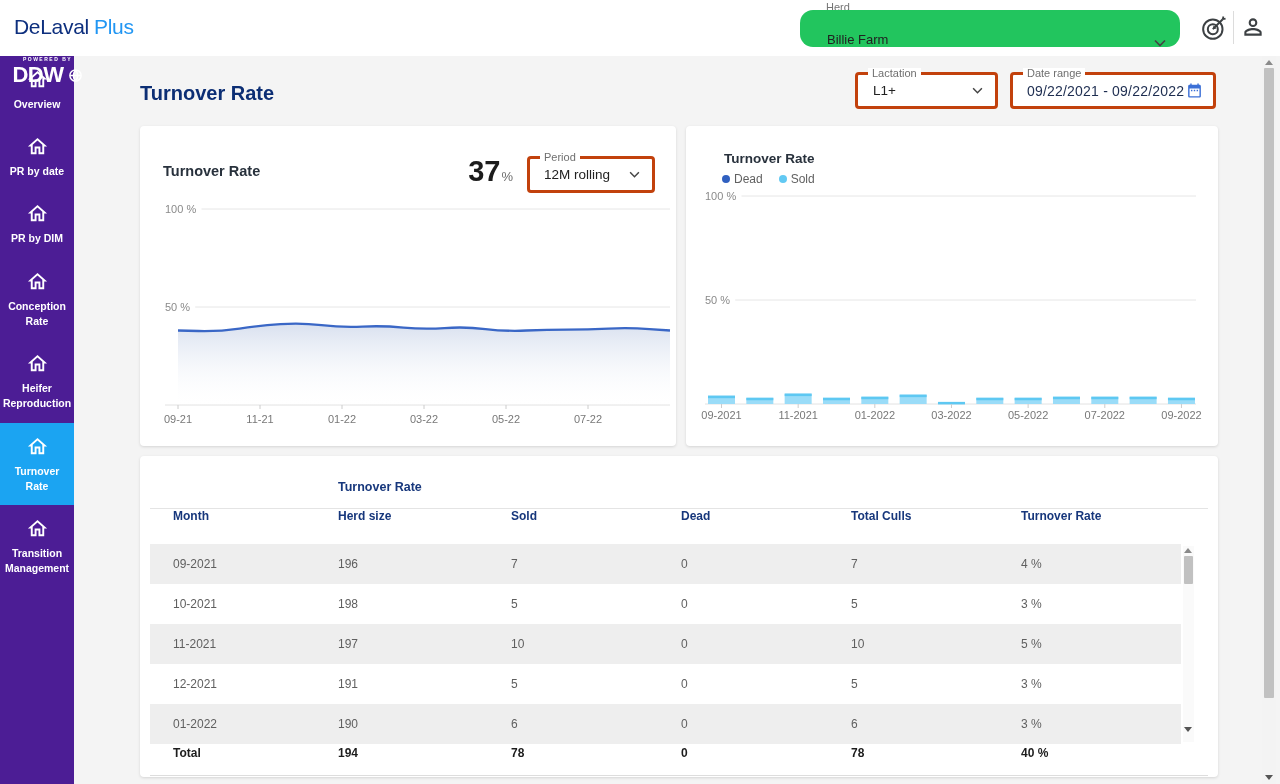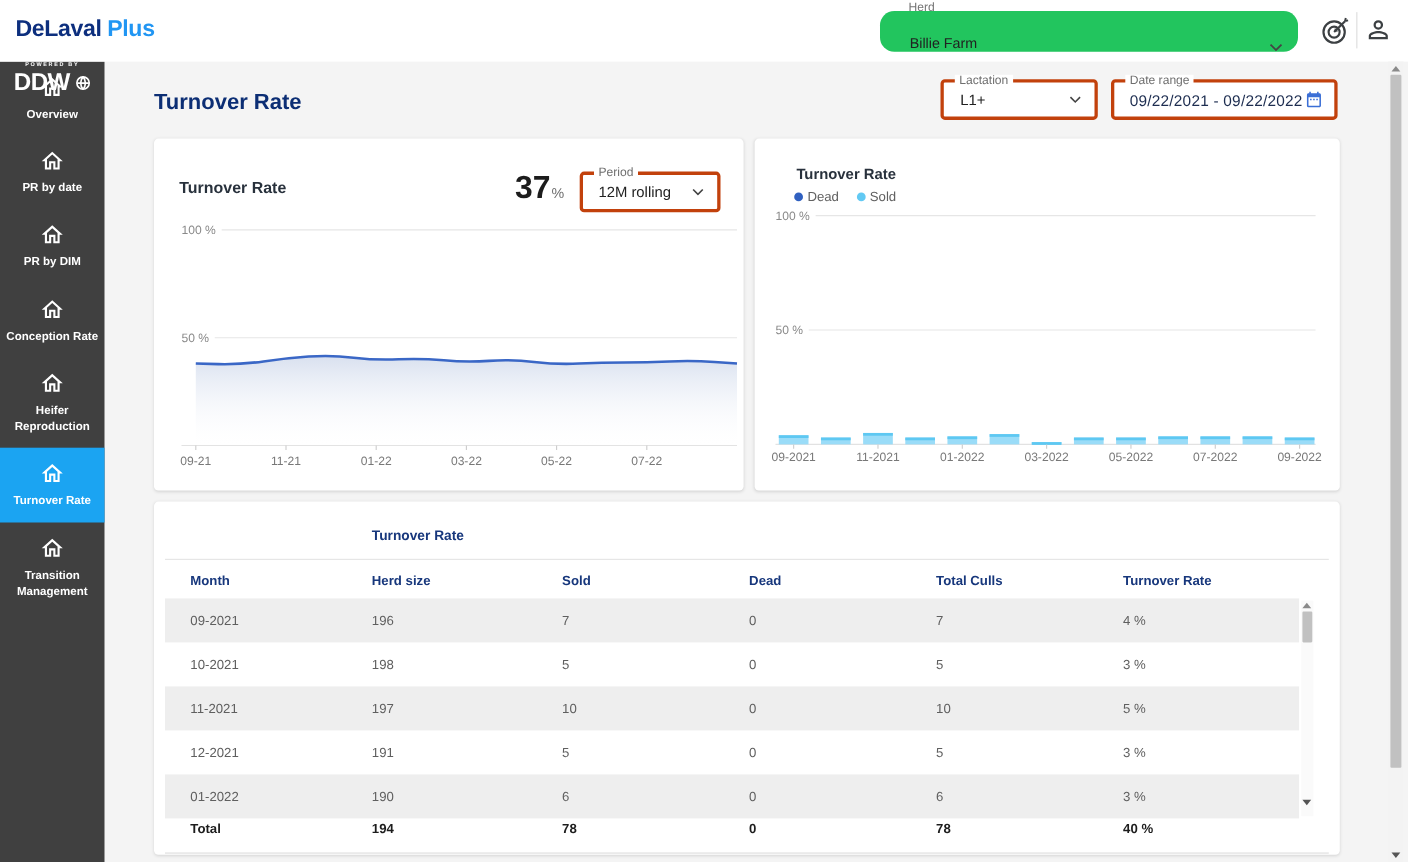--- a/index.html
+++ b/index.html
@@ -1,30 +1,30 @@
 <!DOCTYPE html>
 <html><head>
 <meta charset="utf-8">
 <style>
   * { margin:0; padding:0; box-sizing:border-box; }
   html,body { width:1280px; height:784px; overflow:hidden; font-family:"Liberation Sans", sans-serif; background:#f4f4f4; }
 
   
   .topbar { position:absolute; left:0; top:0; width:1280px; height:56px; background:#ffffff; z-index:5; }
-  .logo { position:absolute; left:14px; top:15px; font-size:21px; font-weight:bold; letter-spacing:-0.3px; cursor:pointer; }
+  .logo { position:absolute; left:14px; top:15px; font-size:21px; font-weight:normal; letter-spacing:-0.3px; cursor:pointer; }
   .logo-main { color:#0d2f7e; }
   .logo-accent { color:#2196f3; margin-left:5px; }
   .herd-label { position:absolute; left:826px; top:1px; font-size:11px; color:#757575; }
   .herd-select { position:absolute; left:800px; top:10px; width:380px; height:37px; background:#22c55e; border-radius:13px; display:flex; align-items:flex-end; padding:0 14px 0 27px; cursor:pointer; }
   .herd-select .val { font-size:13px; color:#212121; flex:1; }
   .tb-icon { position:absolute; top:14px; cursor:pointer; }
   .tb-divider { position:absolute; left:1233px; top:11px; width:1px; height:33px; background:#dcdcdc; }
 
   
-  .sidebar { position:absolute; left:0; top:56px; width:95px; height:728px; background:#404040; z-index:4; }
+  .sidebar { position:absolute; left:0; top:56px; width:74px; height:728px; background:#4c1d95; z-index:4; }
   .side-item { padding:12px 3px 11px; display:flex; flex-direction:column; align-items:center; gap:6px; cursor:pointer; }
   .side-item.active { background:#1ba4f2; }
   .side-label { color:#ffffff; font-size:10.5px; font-weight:bold; text-align:center; line-height:1.45; }
   .side-footer { position:absolute; bottom:7px; left:0; width:95px; text-align:center; }
   .powered { color:#ffffff; font-size:5px; font-weight:bold; letter-spacing:1.5px; display:block; margin-bottom:0px; }
   .ddw { color:#ffffff; font-size:22px; font-weight:bold; letter-spacing:-0.5px; display:inline-flex; align-items:center; gap:4px; }
 
   
   .main-bg { position:absolute; left:95px; top:56px; width:1185px; height:728px; background:#f4f4f4; }
   .page-title { position:absolute; left:140px; top:82px; font-size:20px; font-weight:bold; color:#0c2e74; }
@@ -52,21 +52,21 @@
   .legend { position:absolute; left:36px; top:46px; display:flex; gap:16px; }
   .leg-item { display:flex; align-items:center; gap:4px; font-size:12px; color:#616161; cursor:pointer; }
   .leg-dot { width:8px; height:8px; border-radius:50%; }
 
   .chart-svg { position:absolute; left:0; top:0; }
 
   
   .tc-title { position:absolute; left:198px; top:24px; font-size:12.5px; font-weight:bold; color:#17377c; }
   .tc-divider { position:absolute; left:10px; top:52px; width:1058px; height:1px; background:#e4e4e4; }
   .trow { display:grid; grid-template-columns:165px 173px 170px 170px 170px 1fr; padding-left:23px; align-items:center; }
-  .thead-row { position:absolute; left:10px; top:56px; width:1031px; height:32px; }
+  .thead-row { position:absolute; left:10px; top:44px; width:1031px; height:32px; }
   .thead-row .th { font-size:12px; font-weight:bold; color:#17377c; cursor:pointer; }
   .t-rows { position:absolute; left:10px; top:88px; width:1031px; }
   .t-rows .trow { height:40px; }
   .t-rows .trow.odd { background:#eeeeee; }
   .t-rows .td { font-size:12px; color:#5f5f5f; }
   .t-total { position:absolute; left:10px; top:288px; width:1031px; height:18px; }
   .t-total .td { font-size:12px; font-weight:bold; color:#1d1d1d; }
   .t-bottom-line { position:absolute; left:10px; top:319px; width:1058px; height:1px; background:#dddddd; }
 
   

